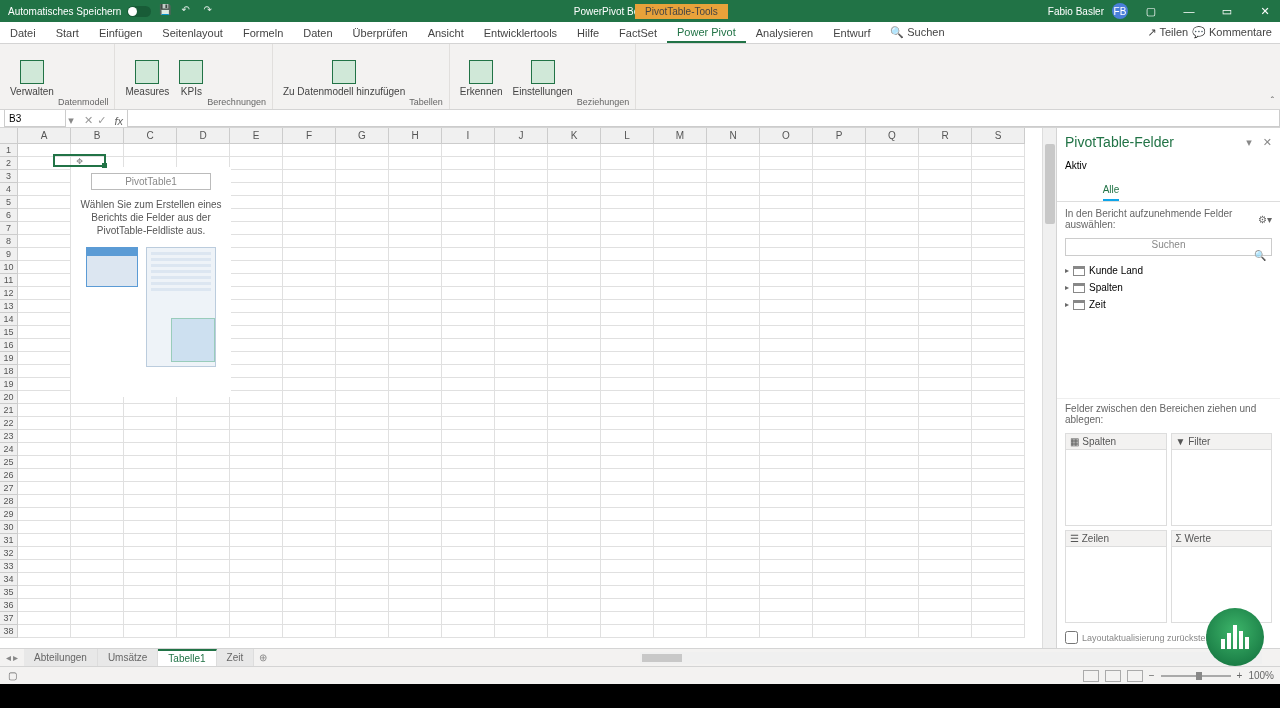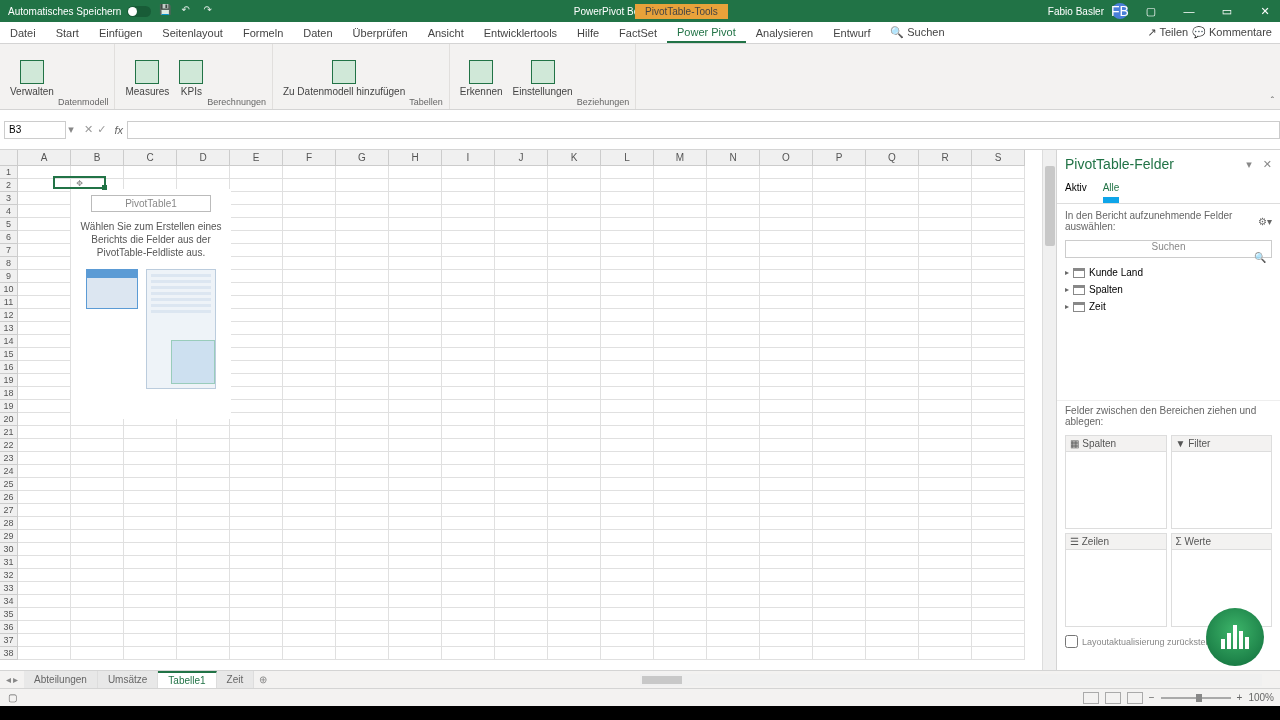--- a/index.html
+++ b/index.html
@@ -7,41 +7,41 @@
 
 
 .titlebar { height: 22px; background: #217346; display: flex; align-items: center; color: #fff; font-size: 10px; position: relative; }
 .autosave { display: flex; align-items: center; gap: 6px; padding-left: 8px; }
 .toggle { width: 24px; height: 11px; background: #185c37; border-radius: 6px; position: relative; }
 .toggle::after { content: ''; position: absolute; width: 9px; height: 9px; background: #fff; border-radius: 50%; top: 1px; left: 1px; }
 .qat-icon { width: 14px; height: 14px; margin-left: 8px; opacity: 0.85; }
 .title-center { position: absolute; left: 50%; transform: translateX(-50%); display: flex; gap: 4px; }
 .context-tab { position: absolute; left: 635px; background: #e8a23a; color: #444; padding: 2px 10px; font-size: 10px; }
 .user-area { position: absolute; right: 0; display: flex; align-items: center; gap: 8px; }
-.user-badge { width: 16px; height: 16px; background: #4a7fd8; border-radius: 50%; display: flex; align-items: center; justify-content: center; font-size: 14px; color: #fff; }
+.user-badge { width: 16px; height: 16px; background: #4a7fd8; border-radius: 50%; display: flex; align-items: center; justify-content: center; font-size: 10px; color: #fff; }
 .win-btn { width: 30px; height: 22px; display: flex; align-items: center; justify-content: center; cursor: pointer; font-size: 11px; }
 
 
 .menutabs { height: 22px; background: #fff; border-bottom: 1px solid #d4d4d4; display: flex; align-items: center; font-size: 11px; color: #444; position: relative; }
 .menutab { padding: 0 10px; height: 100%; display: flex; align-items: center; cursor: pointer; }
 .menutab.active { color: #217346; border-bottom: 2px solid #217346; }
 .menutabs-right { position: absolute; right: 8px; display: flex; gap: 4px; }
 .menutabs-right span { cursor: pointer; }
 
 
 .ribbon { height: 66px; background: #f3f2f1; border-bottom: 1px solid #d4d4d4; display: flex; position: relative; }
 .rgroup { display: flex; flex-direction: row; align-items: center; border-right: 1px solid #e1dfdd; padding: 4px 6px 0; height: 100%; }
 .rbtn { display: flex; flex-direction: column; align-items: center; font-size: 10px; color: #444; cursor: pointer; padding: 2px 4px; }
 .rbtn-icon { width: 24px; height: 24px; background: #d0e8d8; border: 1px solid #217346; margin-bottom: 2px; }
 .rgroup-label { font-size: 9px; color: #666; margin-top: auto; padding-bottom: 2px; }
 .rgroup-btns { display: flex; gap: 2px; }
 .ribbon-collapse { position: absolute; right: 6px; bottom: 2px; font-size: 10px; cursor: pointer; color: #666; }
 
 
-.formulabar { height: 40px; background: #fff; border-bottom: 1px solid #d4d4d4; display: flex; align-items: center; font-size: 11px; }
+.formulabar { height: 18px; background: #fff; border-bottom: 1px solid #d4d4d4; display: flex; align-items: flex-end; font-size: 11px; }
 .namebox { width: 62px; height: 18px; border: 1px solid #ccc; margin-left: 4px; padding: 0 4px; display: flex; align-items: center; font-size: 10px; }
 .namebox-dd { width: 10px; text-align: center; color: #888; cursor: pointer; }
 .fx-btns { display: flex; gap: 4px; margin: 0 8px; color: #999; }
 .fx-label { font-style: italic; color: #666; margin-right: 4px; }
 .fx-input { flex: 1; height: 18px; border: 1px solid #ccc; }
 
 
 .gridwrap { display: flex; height: 520px; }
 .gridmain { flex: 1; position: relative; overflow: hidden; }
 .selectall { position: absolute; top: 0; left: 0; width: 18px; height: 16px; background: #f0f0f0; border-right: 1px solid #ccc; border-bottom: 1px solid #ccc; }
@@ -69,21 +69,21 @@
 
 .vscroll { position: absolute; right: 0; top: 0; bottom: 0; width: 14px; background: #f0f0f0; border-left: 1px solid #ddd; }
 .vscroll-thumb { position: absolute; top: 16px; left: 2px; width: 10px; height: 80px; background: #c8c8c8; border-radius: 2px; }
 
 
 .fieldpane { width: 224px; background: #fff; border-left: 1px solid #d4d4d4; display: flex; flex-direction: column; font-size: 11px; }
 .fieldpane-hdr { display: flex; align-items: center; justify-content: space-between; padding: 6px 8px; }
 .fieldpane-title { font-size: 14px; color: #217346; }
 .fieldpane-tabs { display: flex; gap: 16px; padding: 0 8px; border-bottom: 1px solid #ddd; font-size: 10px; }
 .fieldpane-tab { padding: 4px 0; cursor: pointer; }
-.fieldpane-tab.active { border-bottom: 6px solid #0ea5e9; color: #217346; }
+.fieldpane-tab.active { border-bottom: 2px solid #0ea5e9; color: #217346; margin-top: 24px; }
 .fieldpane-hint { font-size: 10px; color: #666; padding: 6px 8px; display: flex; justify-content: space-between; align-items: center; }
 .fieldpane-search { margin: 2px 8px; height: 18px; border: 1px solid #ccc; display: flex; align-items: center; padding: 0 4px; font-size: 10px; color: #888; flex-direction: column; }
 .fieldlist { padding: 4px 8px; flex: 0 0 140px; }
 .fielditem { display: flex; align-items: center; gap: 4px; padding: 3px 0; font-size: 10px; cursor: pointer; }
 .fielditem .arrow { font-size: 8px; color: #666; }
 .fielditem .tbicon { width: 12px; height: 10px; border: 1px solid #888; background: linear-gradient(#888 0 2px, #fff 2px); }
 .areas-hint { font-size: 10px; color: #666; padding: 4px 8px; border-top: 1px solid #eee; }
 .areas { display: grid; grid-template-columns: 1fr 1fr; grid-template-rows: 1fr 1fr; gap: 4px; padding: 4px 8px; height: 200px; }
 .areabox { border: 1px solid #ddd; font-size: 10px; }
 .areabox-hdr { background: #f3f2f1; padding: 2px 4px; color: #555; border-bottom: 1px solid #ddd; }

